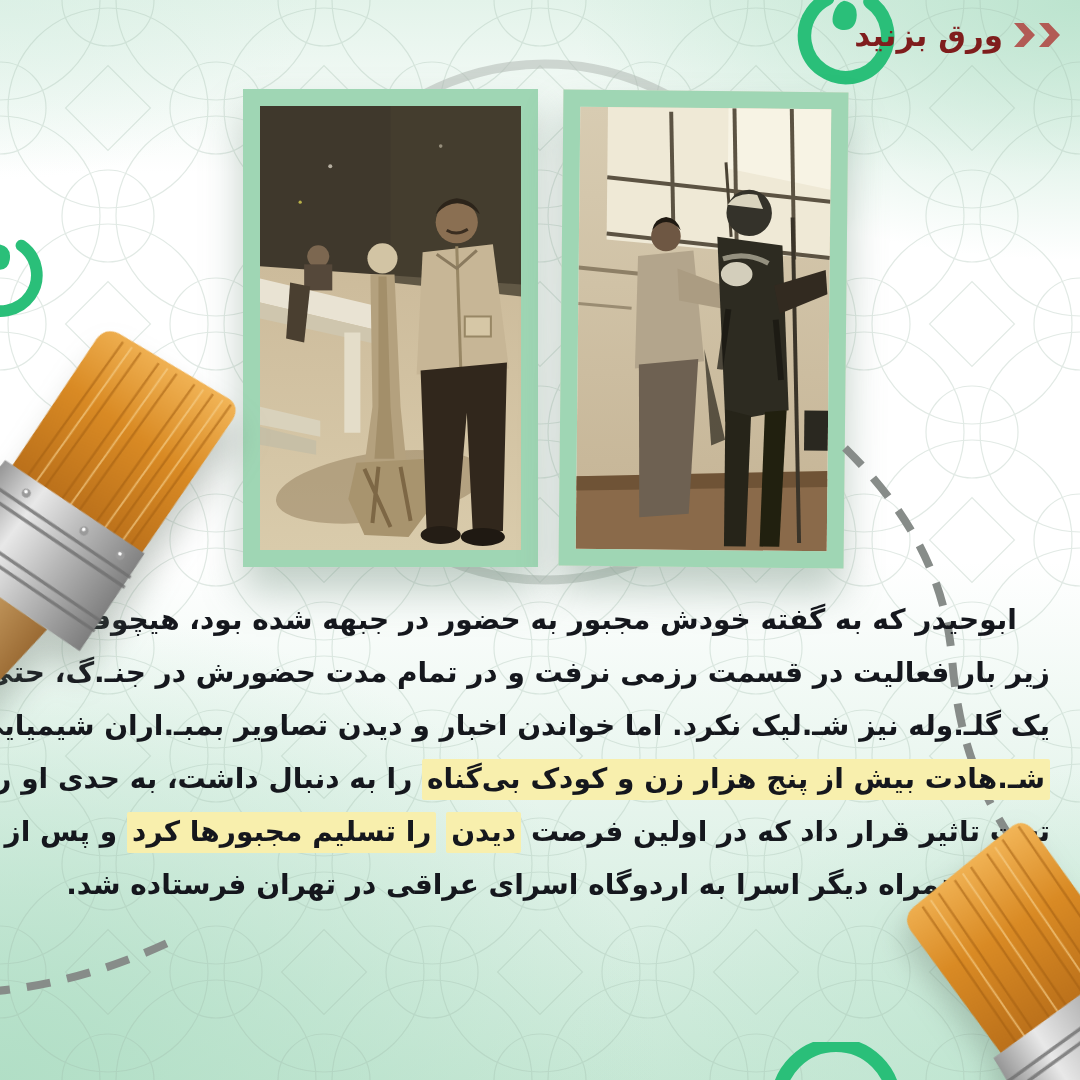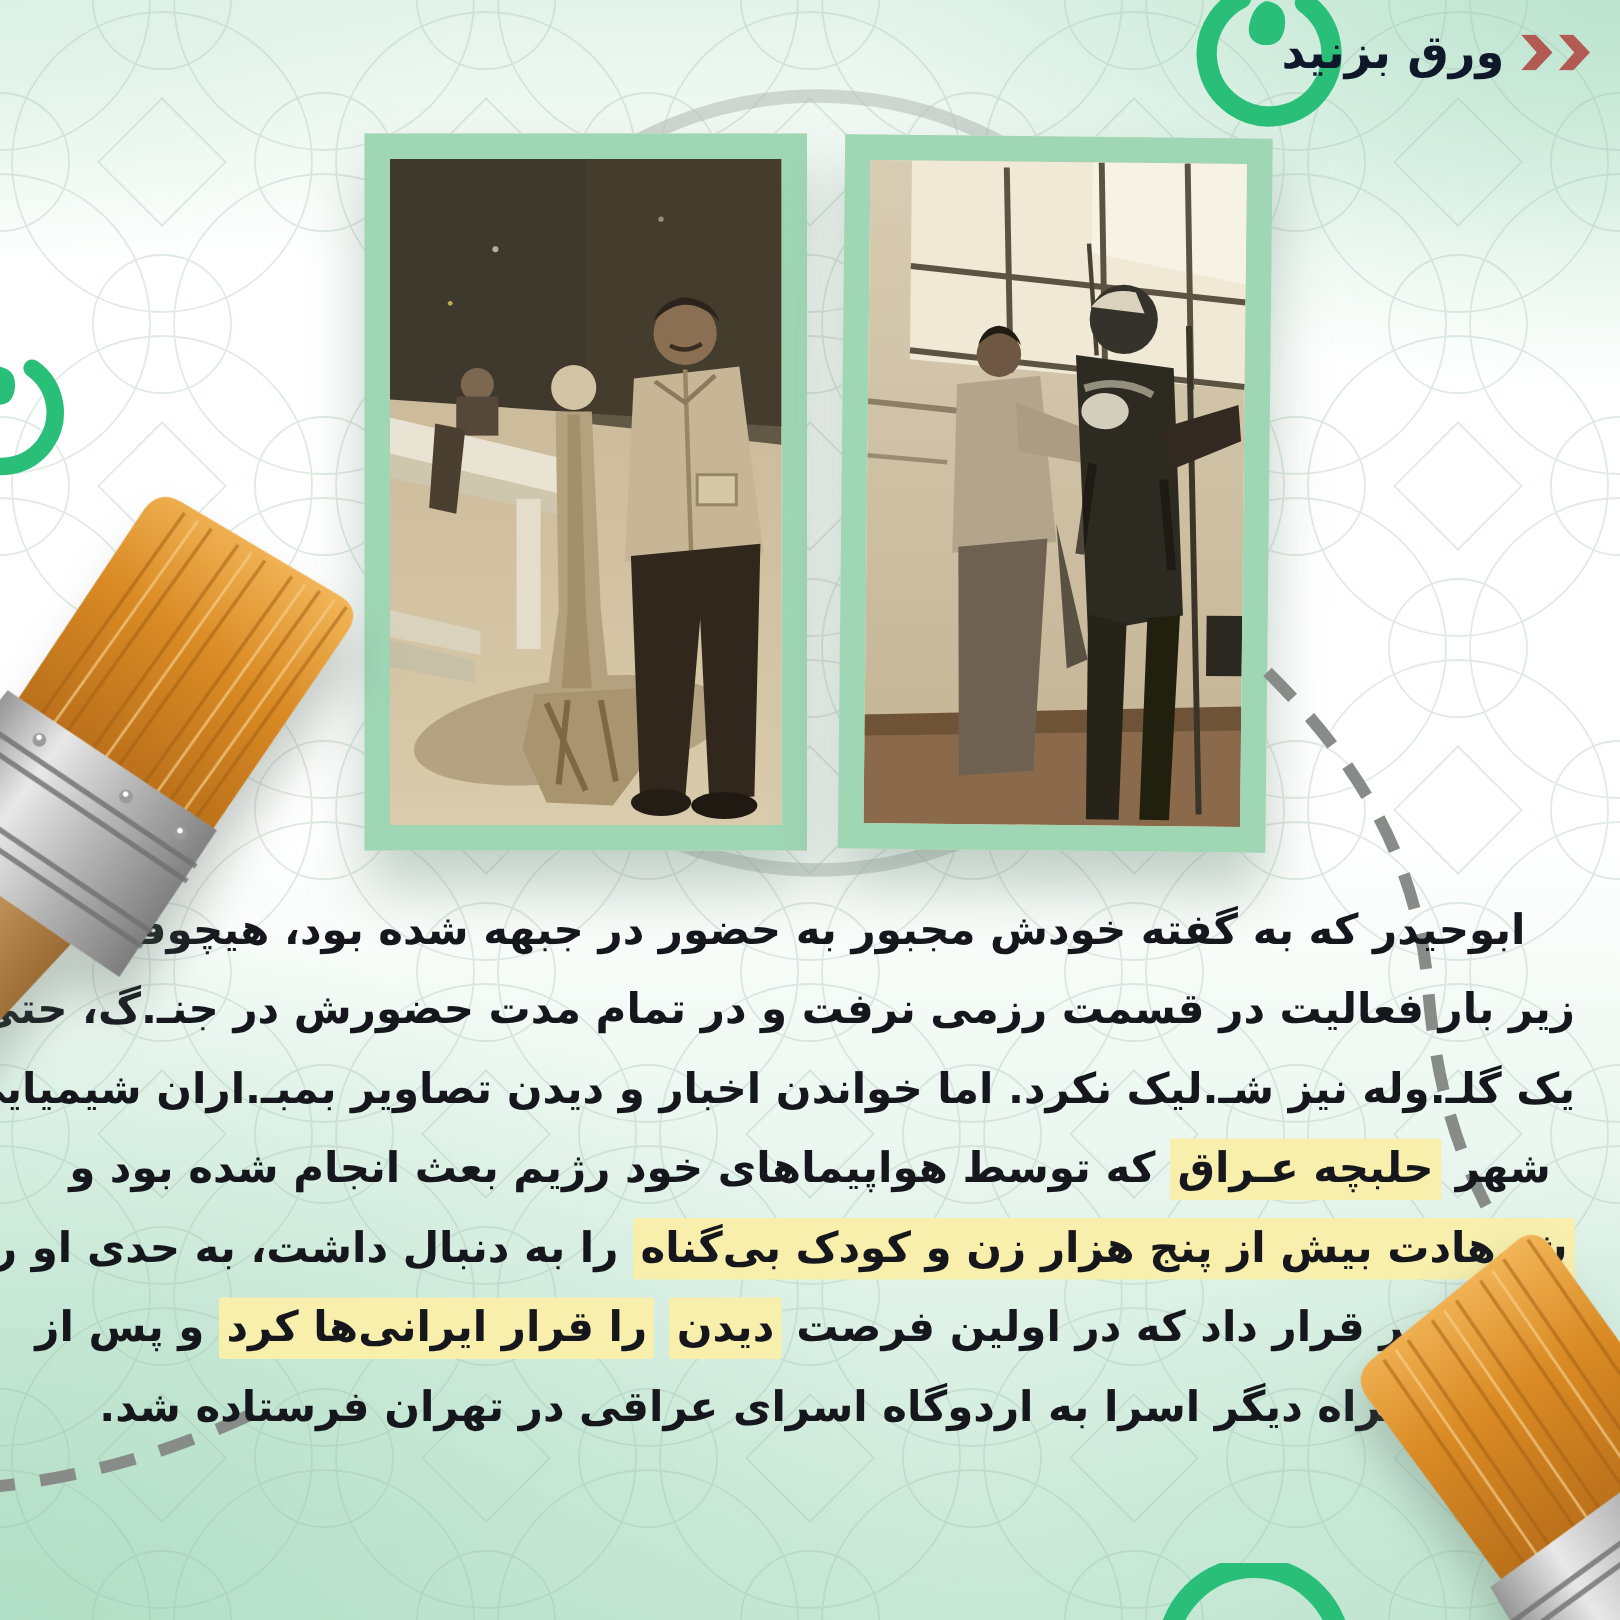--- a/index.html
+++ b/index.html
@@ -11,21 +11,21 @@
       radial-gradient(520px 300px at 0% 0%, rgba(214,238,226,.55), rgba(214,238,226,0) 60%),
       radial-gradient(1000px 720px at 0% 100%, rgba(176,222,197,.95), rgba(176,222,197,0) 66%),
       radial-gradient(860px 520px at 100% 100%, rgba(190,229,208,.85), rgba(190,229,208,0) 60%),
       linear-gradient(180deg, #e3f3ea 0%, #ffffff 16%, #ffffff 52%, #d9efe3 86%, #c8e8d6 100%);
   }
   .abs{position:absolute;}
   svg{display:block;}
 
   
   .swipe-cta{top:17px;right:20px;display:flex;align-items:center;gap:11px;z-index:7;direction:ltr;}
-  .swipe-label{font-size:31px;font-weight:bold;color:#0f172a;letter-spacing:0;}
+  .swipe-label{font-size:31px;font-weight:bold;color:#7f1d1d;letter-spacing:0;}
   .arrows{display:flex;gap:4px;}
   .chev{width:21px;height:24px;background:#b25b55;
     clip-path:polygon(0 0,46% 0,100% 50%,46% 100%,0 100%,50% 50%);}
 
   
   .photo{border:17px solid #9fd6b4;box-sizing:border-box;background:#e8e0cf;
     box-shadow:0 24px 38px rgba(105,138,120,.42);z-index:2;}
   .photo svg{width:100%;height:100%;}
   .photo-left{left:243px;top:89px;width:295px;height:478px;}
   .photo-right{left:561px;top:91px;width:285px;height:476px;transform:rotate(.6deg);}
@@ -185,23 +185,22 @@
     <path d="M152 200 L144 260 M200 210 L206 270" stroke="#171610" stroke-width="6" opacity=".7"></path>
     <path d="M128 240 L150 330 L136 336 Z" fill="#3c372a" opacity=".8"></path>
     <rect x="230" y="300" width="24" height="40" fill="#2a2820"></rect>
   </svg>
 </div>
 
 <div class="abs post-text">
     <div class="text-line"><span>ابوحیدر که به گفته خودش مجبور به حضور در جبهه شده بود، هیچوقت</span></div>
     <div class="text-line"><span>زیر بار فعالیت در قسمت رزمی نرفت و در تمام مدت حضورش در جنـ.گ، حتی</span></div>
     <div class="text-line"><span>یک گلـ.وله نیز شـ.لیک نکرد. اما خواندن اخبار و دیدن تصاویر بمبـ.اران شیمیایی</span></div>
-    <div class="text-line"><span>شهر </span><span class="hl">حلبچه عـراق</span><span> که توسط هواپیماهای خود رژیم بعث انجام شده بود و</span></div>
     <div class="text-line"><span class="hl">شـ.هادت بیش از پنج هزار زن و کودک بی‌گناه</span><span> را به دنبال داشت، به حدی او را</span></div>
-    <div class="text-line"><span>تحت تاثیر قرار داد که در اولین فرصت </span><span class="hl">دیدن</span><span> </span><span class="hl">را قرار ایرانی‌ها کرد</span><span> و پس از</span></div>
+    <div class="text-line"><span>تحت تاثیر قرار داد که در اولین فرصت </span><span class="hl">دیدن</span><span> </span><span class="hl">را تسلیم مجبور‌ها کرد</span><span> و پس از</span></div>
     <div class="text-line"><span>آن، همراه دیگر اسرا به اردوگاه اسرای عراقی در تهران فرستاده شد.</span></div>
   </div>
 
 <div class="abs brush brush-left">
   <svg width="252" height="436" viewBox="0 0 200 380">
     <defs>
       <linearGradient id="bristle" x1="0" y1="0" x2="0" y2="1">
         <stop offset="0" stop-color="#f2b557"></stop>
           <stop offset=".45" stop-color="#d98a24"></stop>
         <stop offset="1" stop-color="#b96f1a"></stop>

